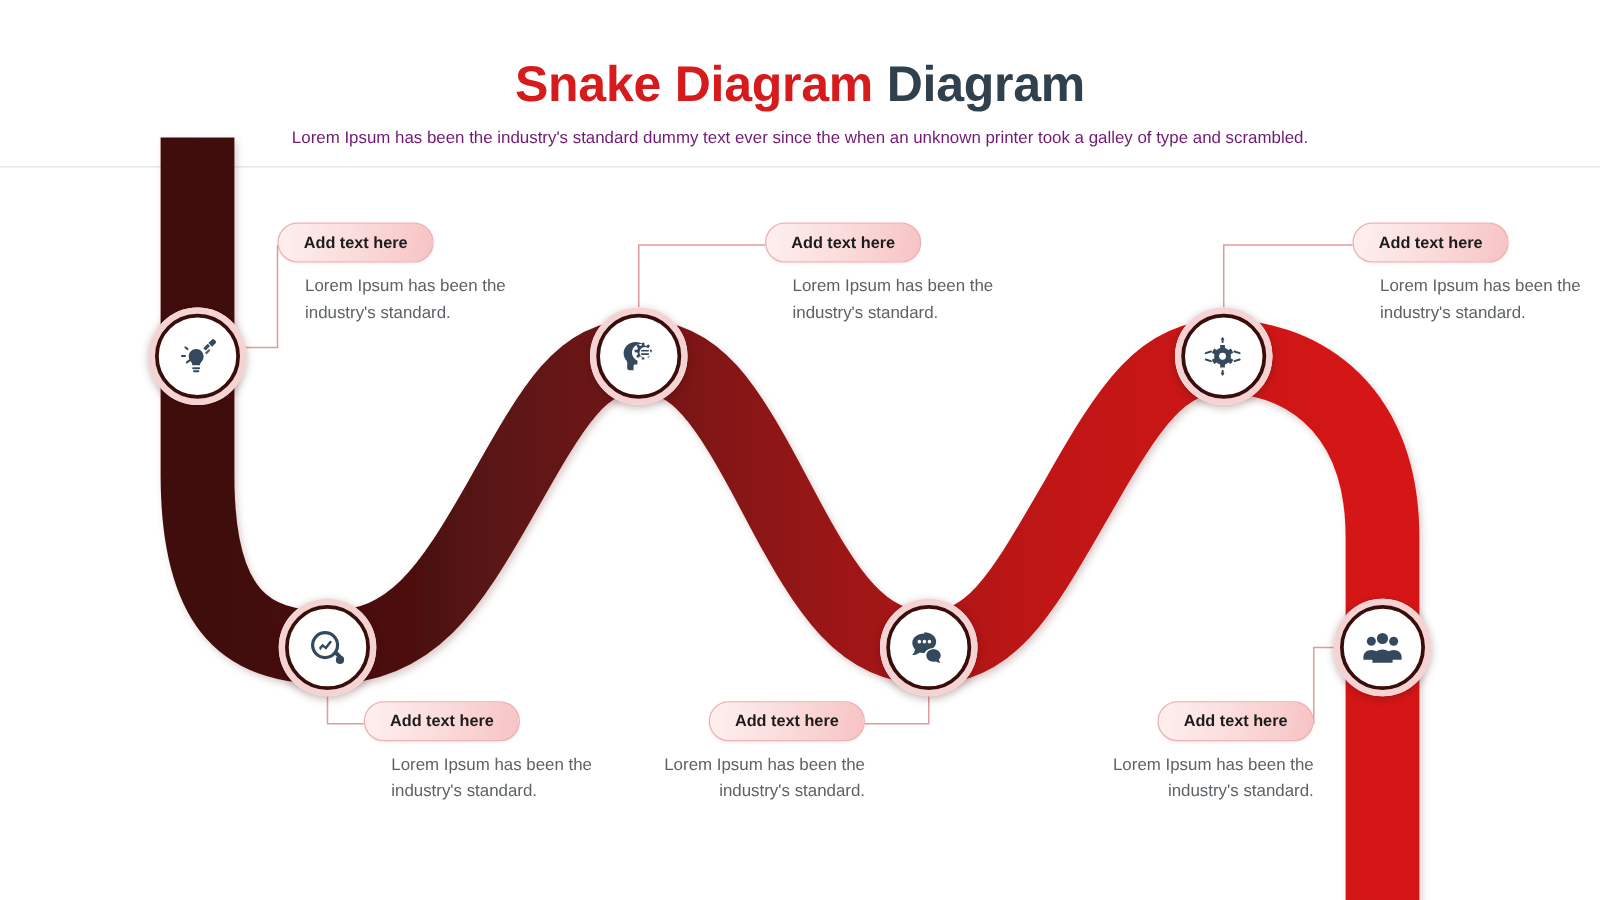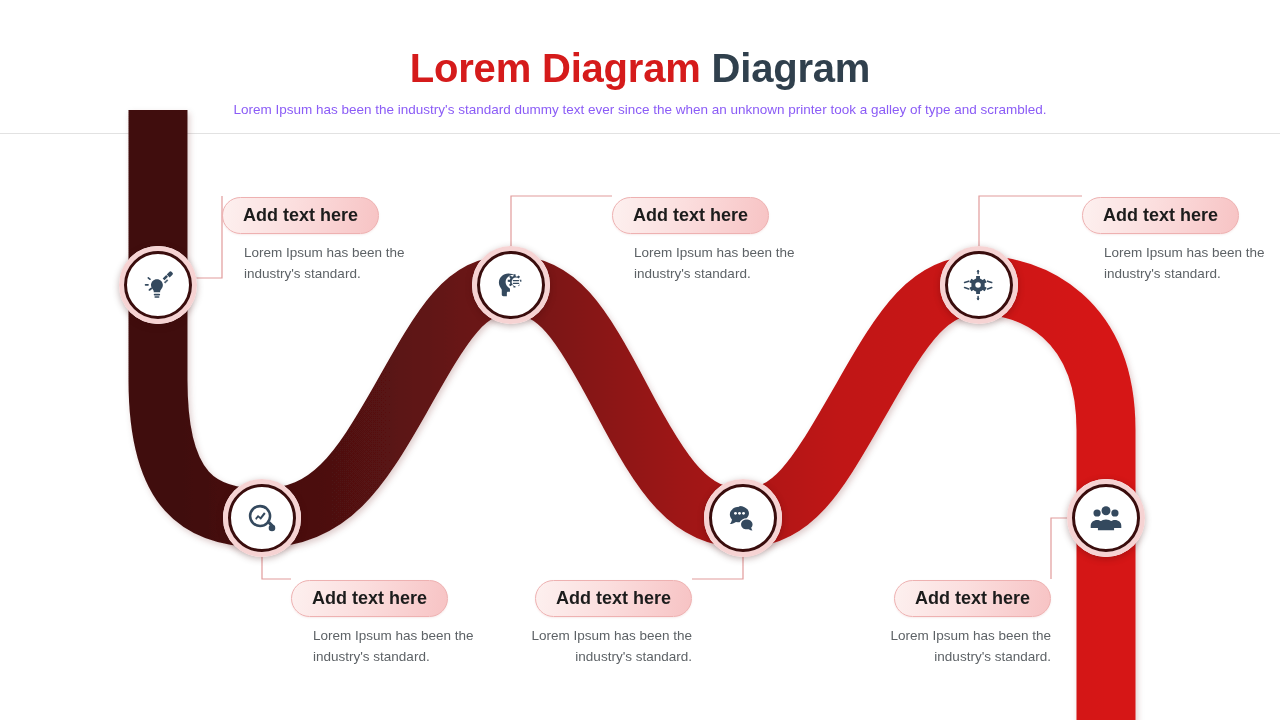--- a/index.html
+++ b/index.html
@@ -17,21 +17,21 @@
   .header{position:absolute;left:0;top:0;width:1280px;height:133px;}
   .title{
     position:absolute;left:0;top:46px;width:1280px;text-align:center;
     font-size:40px;font-weight:700;letter-spacing:-.2px;line-height:1.1;
     white-space:nowrap;
   }
   .title .accent{color:#d51b1b;}
   .title .plain{color:#30404d;}
   .subtitle{
     position:absolute;left:0;top:101px;width:1280px;text-align:center;
-    font-size:13.5px;color:#8b5cf6;line-height:1.3;white-space:nowrap;
+    font-size:13.5px;color:#701a75;line-height:1.3;white-space:nowrap;
   }
   .divider{position:absolute;left:0;top:133px;width:1280px;height:1px;background:#e2e2e2;}
 
   
   .canvas{position:absolute;left:0;top:0;width:1280px;height:720px;}
   svg.band{position:absolute;left:0;top:0;width:1280px;height:720px;}
 
   
   .node{
     position:absolute;width:78px;height:78px;border-radius:50%;
@@ -52,42 +52,41 @@
   .node .glyph svg{width:34px;height:34px;display:block;fill:#34495e;}
 
   
   .callout{position:absolute;width:200px;z-index:5;}
   .pill{
     display:inline-block;
     padding:8px 20px 9px;
     border-radius:999px;
     border:1px solid #eeb1b1;
     background:linear-gradient(100deg,#fdf0ef 0%,#fbdede 45%,#f7c3c4 100%);
-    color:#1c1c1c;font-size:18px;font-weight:700;line-height:1;
+    color:#1c1c1c;font-size:13px;font-weight:700;line-height:1;
     white-space:nowrap;
     box-shadow:0 1px 2px rgba(180,60,60,.10);
-    margin-top:19px;
   }
   .desc{
     margin-top:9px;font-size:13.5px;line-height:1.52;color:#5d6266;padding-left:22px;
   }
   .callout.align-right{text-align:right;}
   .callout.align-left{text-align:left;}
 
   
   svg.leaders{position:absolute;left:0;top:0;width:1280px;height:720px;z-index:4;pointer-events:none;}
 </style>
 </head>
 <body>
 
 <div id="slide">
 
   <div class="header">
     <div class="title">
-      <span class="accent">Lorem Diagram</span>
+      <span class="accent">Snake Diagram</span>
       <span class="plain">Diagram</span>
     </div>
     <div class="subtitle">Lorem Ipsum has been the industry's standard dummy text ever since the when an unknown printer took a galley of type and scrambled.</div>
     <div class="divider"></div>
   </div>
 
   <div class="canvas">
 
     <svg class="band" viewBox="0 0 1280 720">
       <defs>

